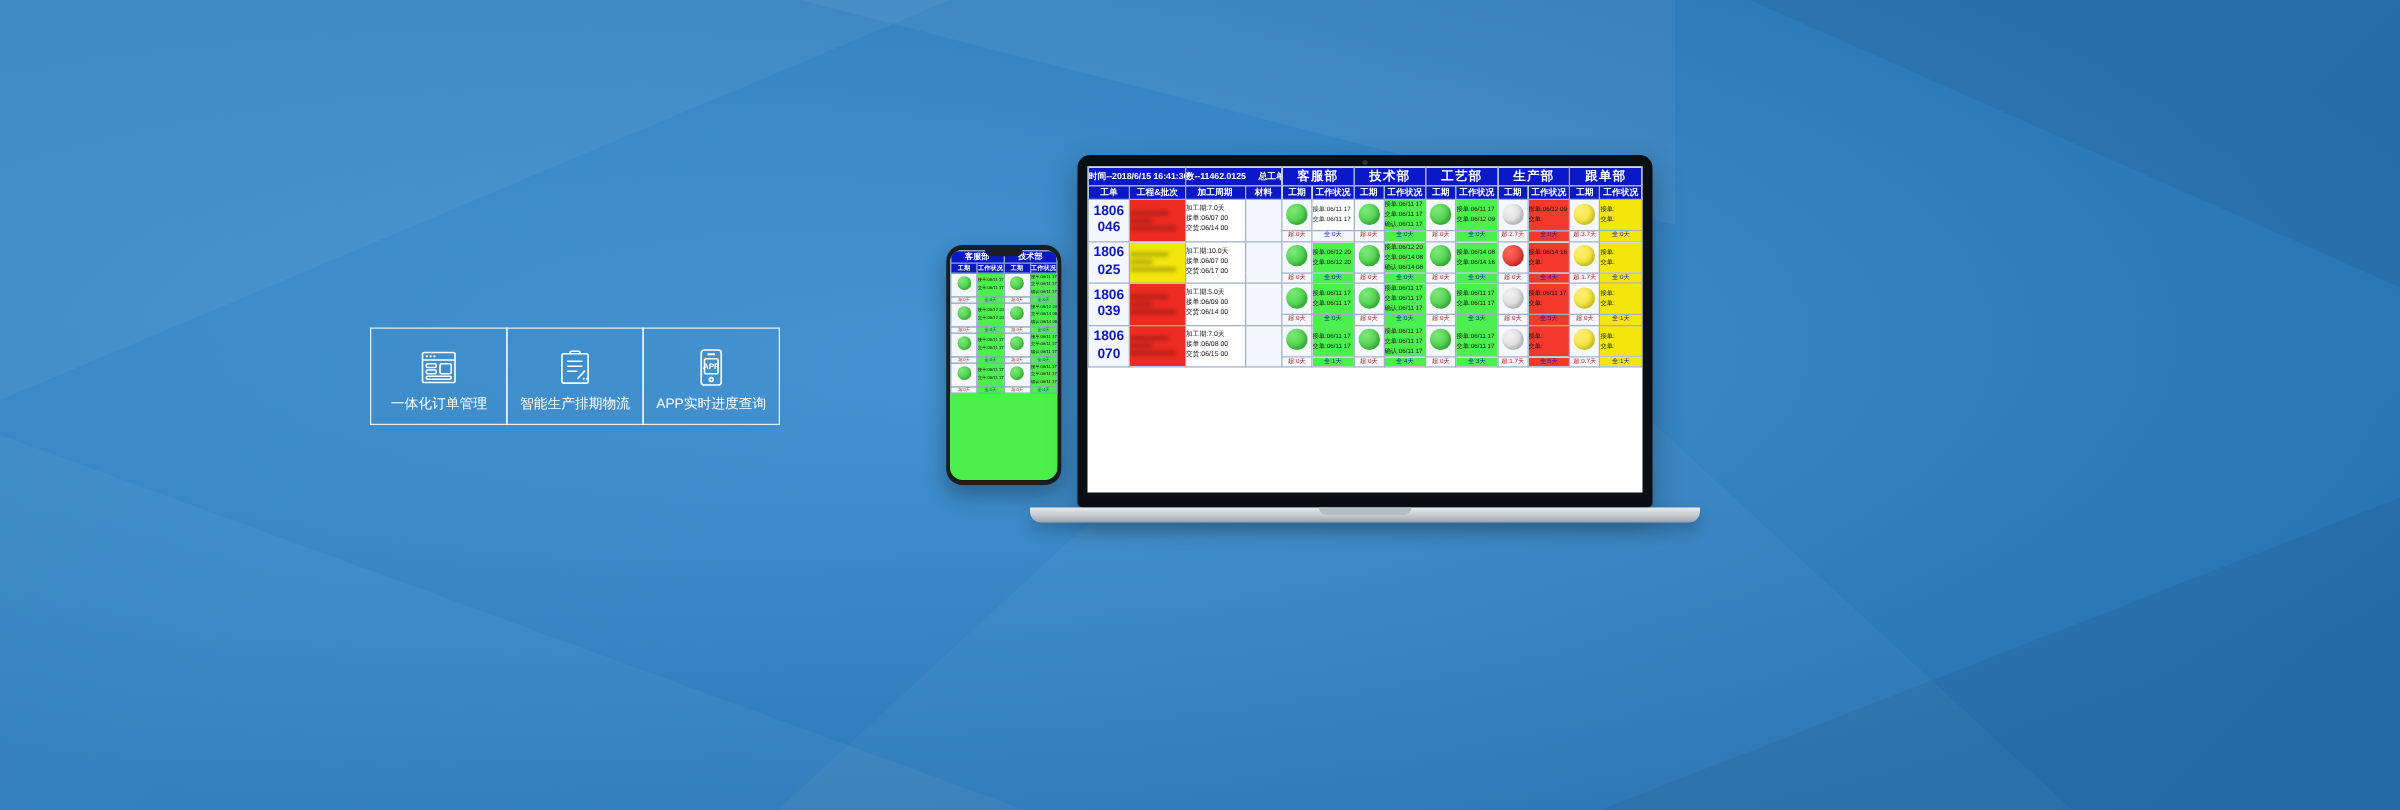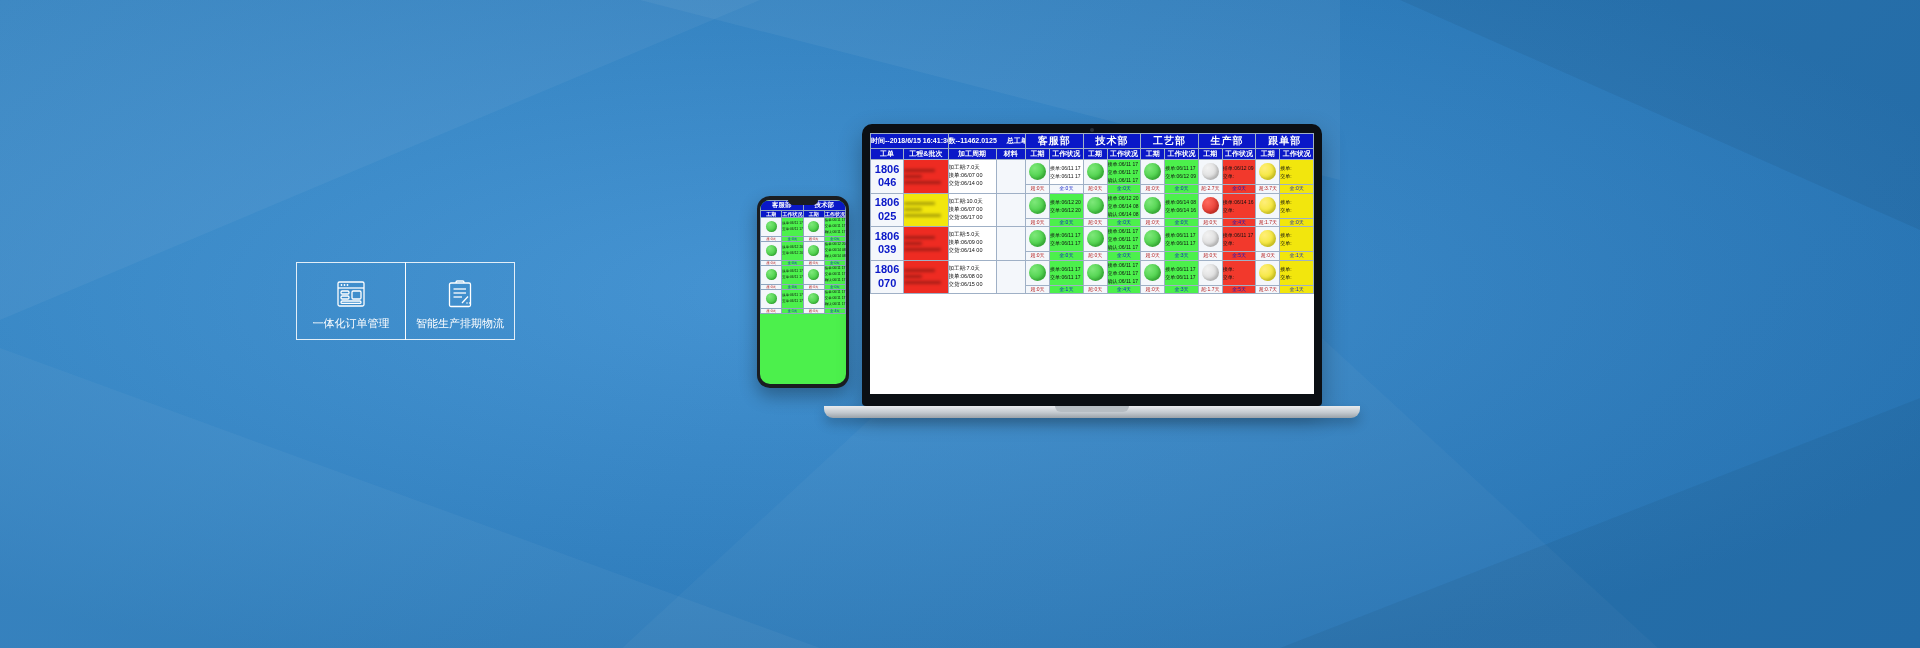--- a/index.html
+++ b/index.html
@@ -172,20 +172,32 @@
           <line x1="6.5" y1="14" x2="19" y2="14"></line>
           <line x1="6.5" y1="18" x2="15" y2="18"></line>
           <path d="M15 24l6-6.5"></path>
           <circle cx="20" cy="24" r="0.8" fill="#fff" stroke="none"></circle>
           <circle cx="22.6" cy="24" r="0.8" fill="#fff" stroke="none"></circle>
         </svg>
       </span>
       <span class="lbl">智能生产排期物流</span>
     </div>
 
+    <div class="feat">
+      <span class="ic">
+        <svg width="22" height="32" viewBox="0 0 22 32" fill="none" stroke="#ffffff" stroke-width="1.3">
+          <rect x="3" y="2" width="16" height="28" rx="2.5"></rect>
+          <line x1="8" y1="5.4" x2="14" y2="5.4" stroke-width="1.6"></line>
+          <rect x="5.6" y="9" width="10.8" height="12" rx="1"></rect>
+          <text x="11" y="17.6" font-size="6.4" font-family="Liberation Sans, sans-serif" font-weight="bold" fill="#ffffff" stroke="none" text-anchor="middle">APP</text>
+          <circle cx="11" cy="25.6" r="1.5"></circle>
+        </svg>
+      </span>
+      <span class="lbl">APP实时进度查询</span>
+    </div>
 
   </div>
 
   <div class="phone">
     <div class="pscreen">
       <div class="pnotch"></div>
       <table class="pgrid">
         <tbody>
             <tr>
           <td class="pdept" colspan="2">客服部</td>

